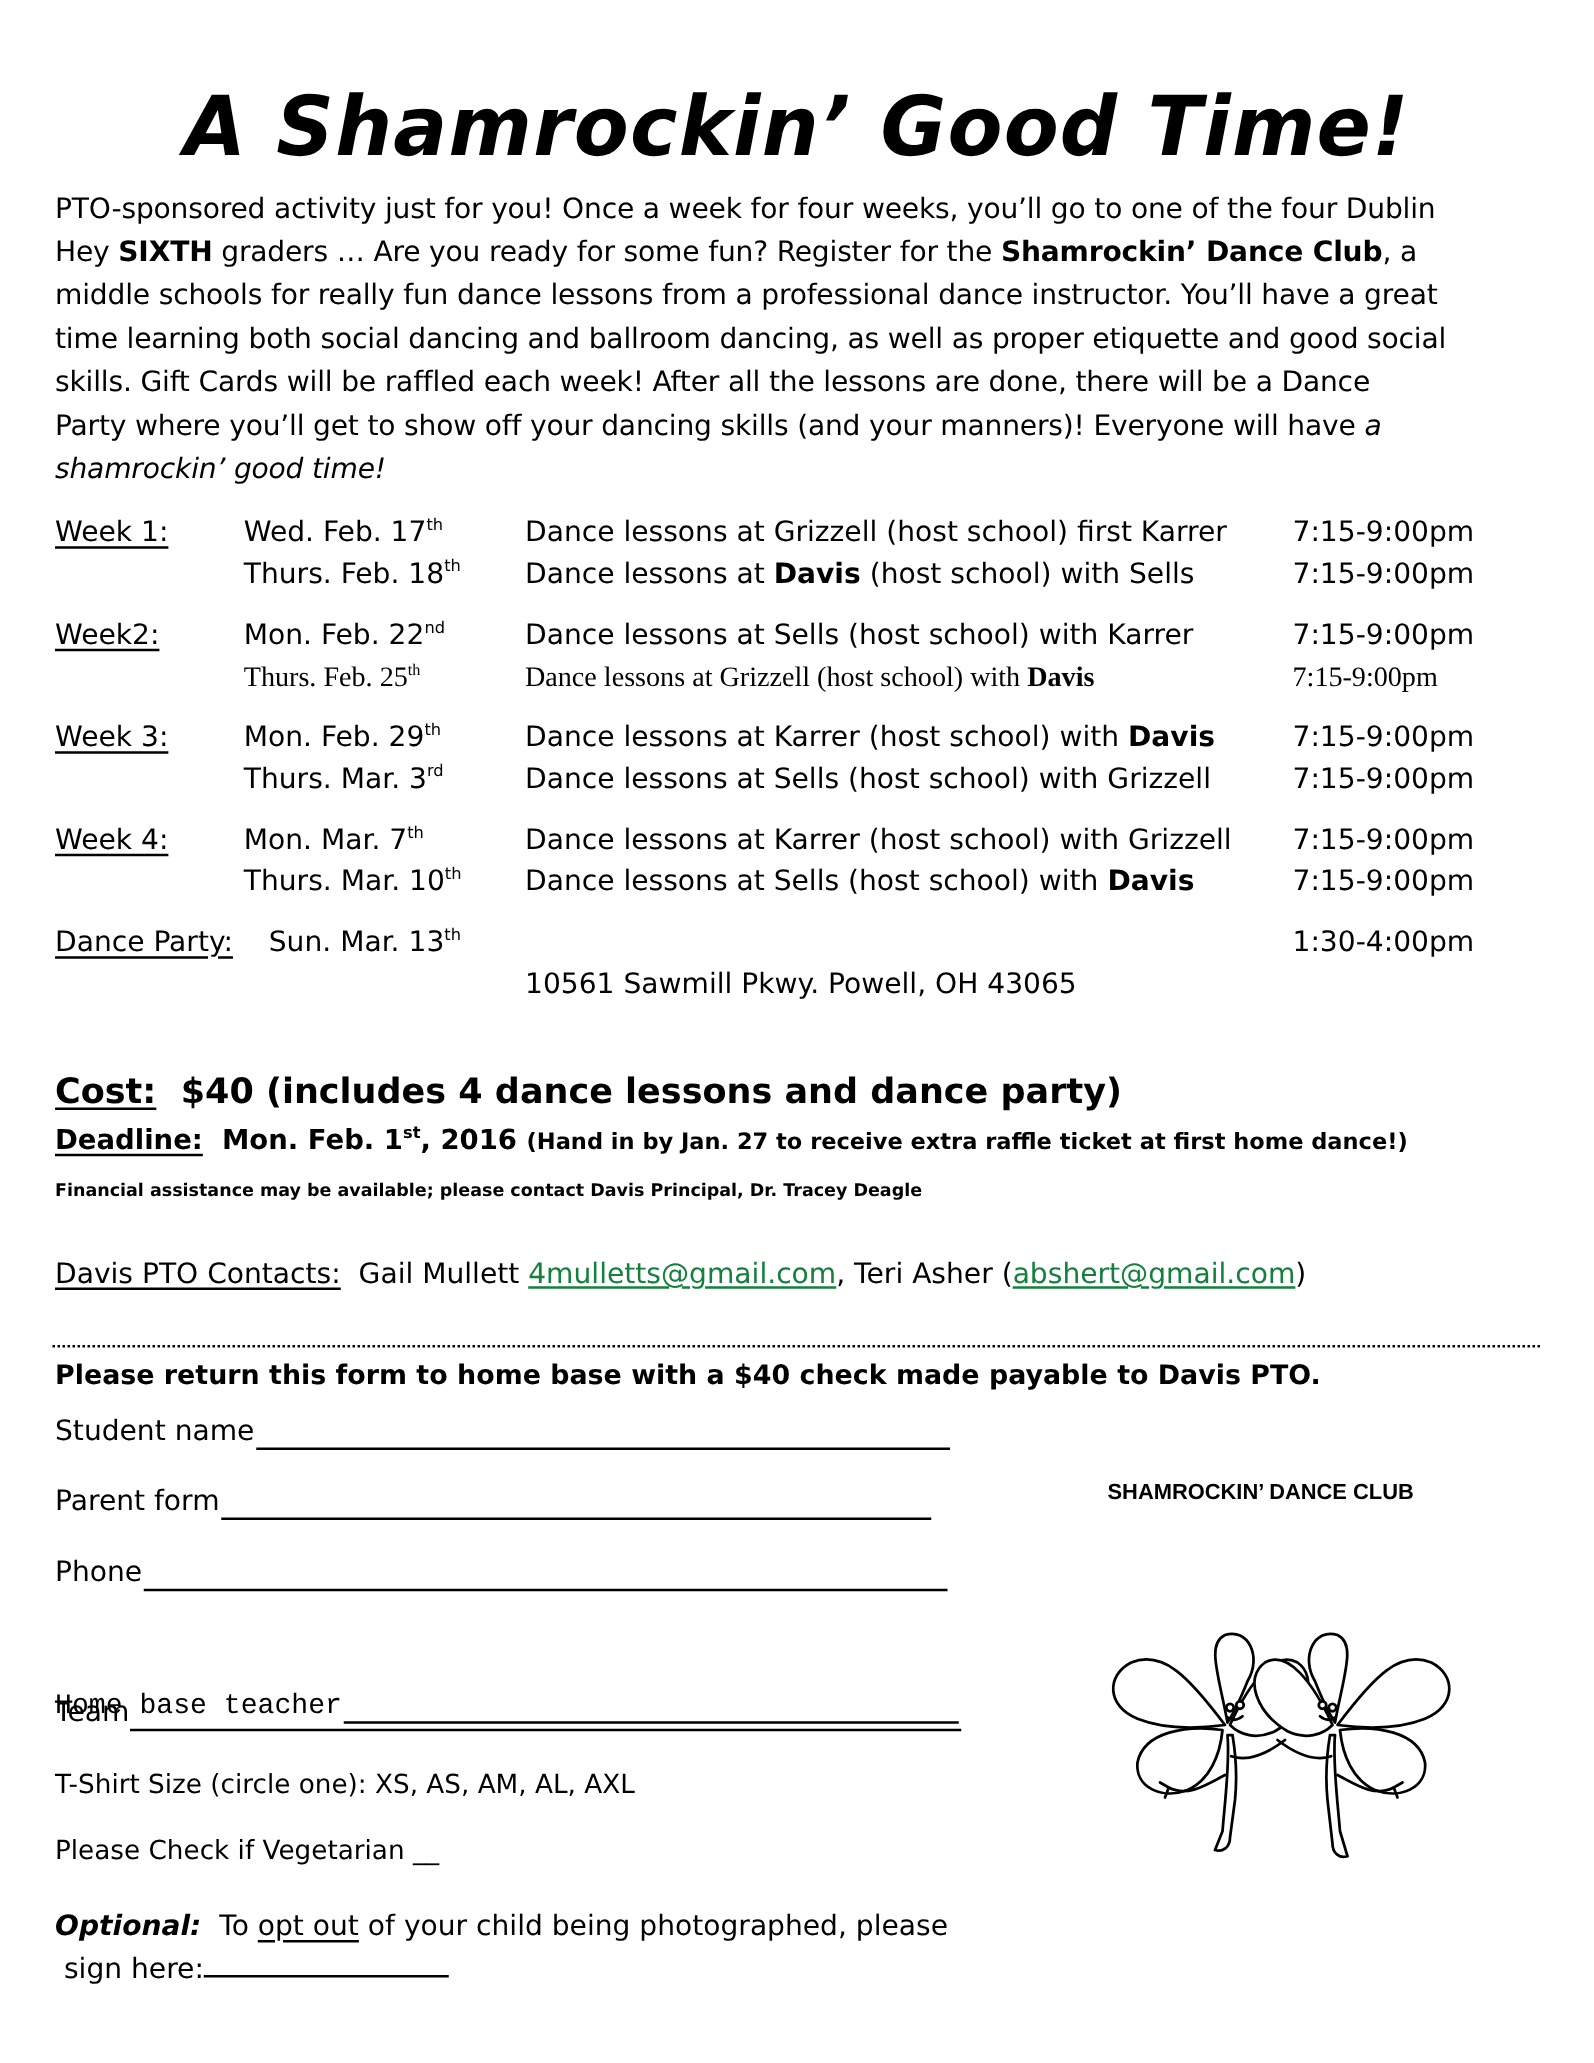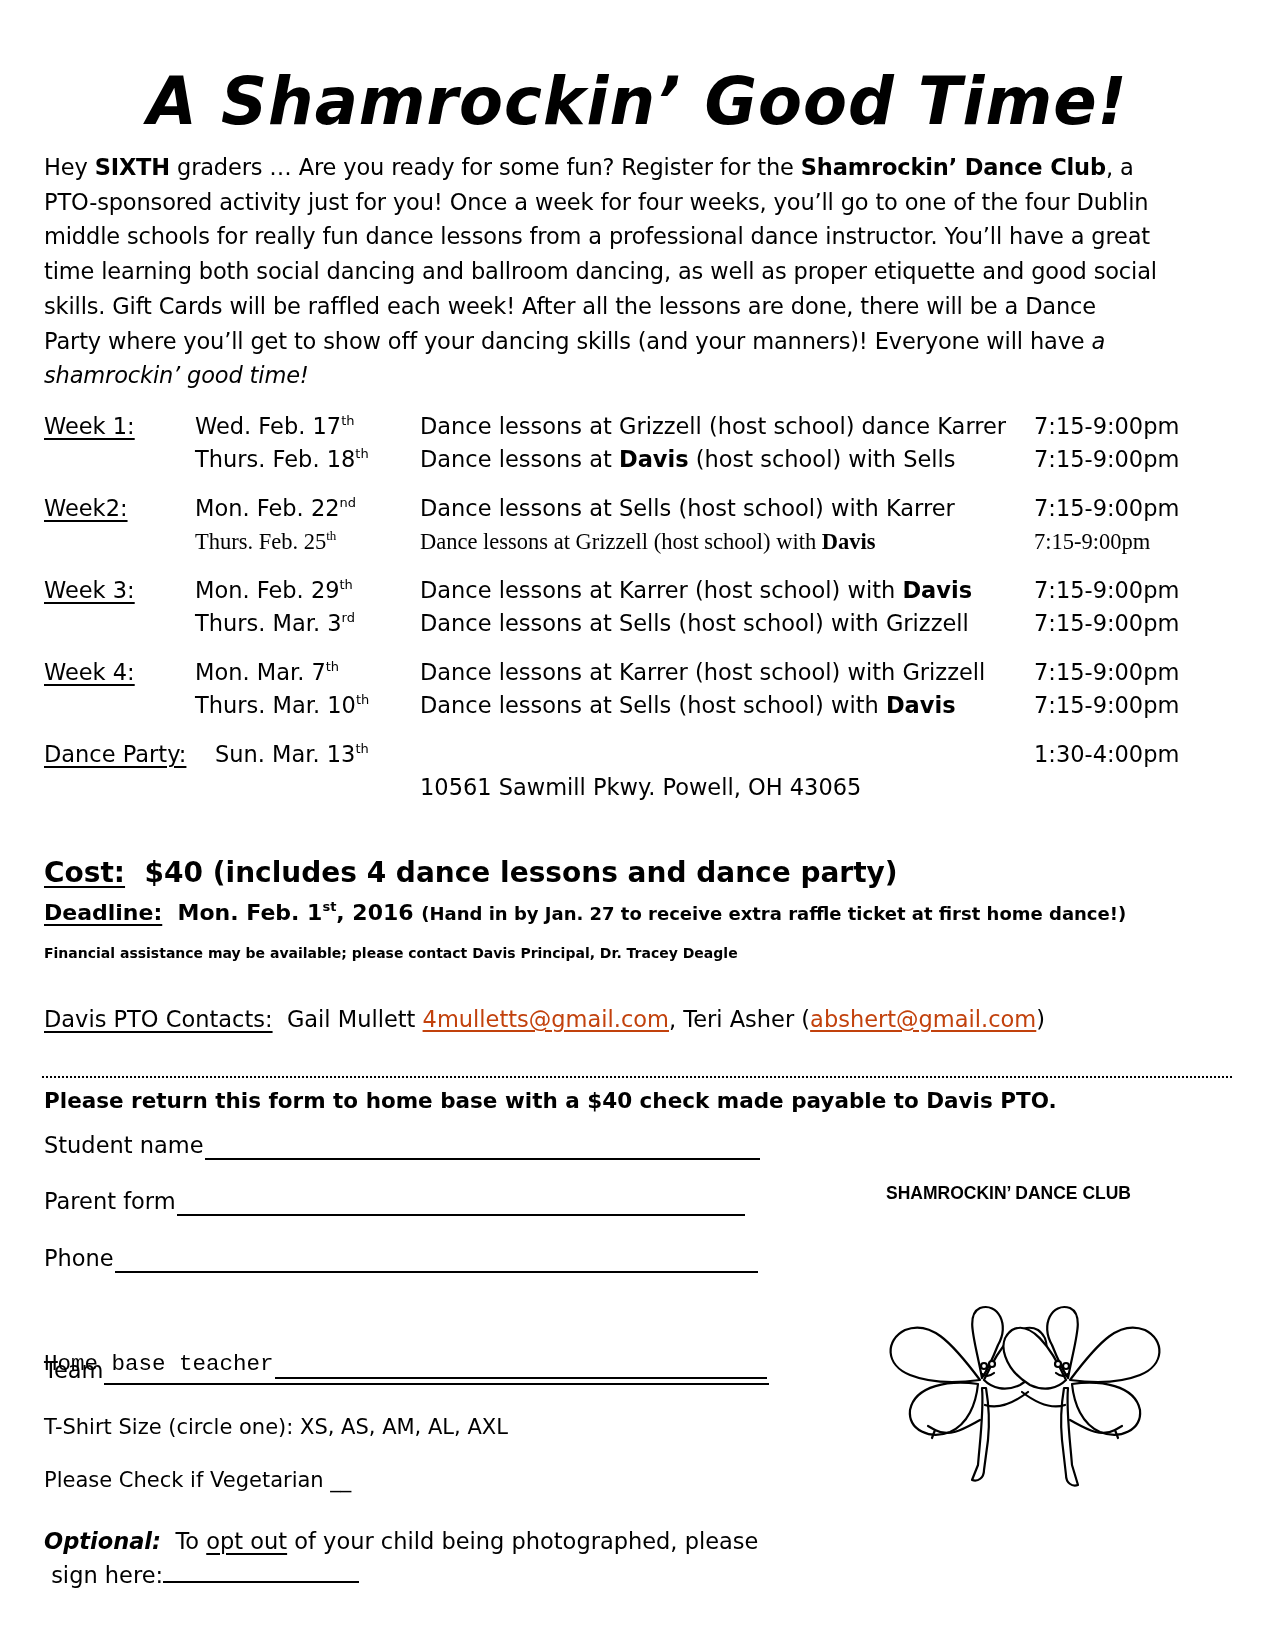--- a/index.html
+++ b/index.html
@@ -29,21 +29,21 @@
     .sched .dt { position: absolute; left: 151px; }
     .sched .ds { position: absolute; left: 376px; }
     .sched .tm { position: absolute; left: 990px; }
     sup { font-size: 13px; line-height: 0; vertical-align: 9px; }
 
     .cost { position: absolute; left: 44px; top: 858px; font-size: 28px; font-weight: bold; line-height: 30px; white-space: nowrap; }
     .deadline { position: absolute; left: 44px; top: 898px; font-size: 22px; font-weight: bold; line-height: 30px; white-space: nowrap; }
     .deadline .small { font-size: 18px; }
     .fin { position: absolute; left: 44px; top: 938px; font-size: 14px; font-weight: bold; line-height: 30px; white-space: nowrap; }
     .contacts { position: absolute; left: 44px; top: 1004px; font-size: 22.5px; line-height: 30px; white-space: nowrap; }
-    .link { color: #c2410c; text-decoration: underline; text-underline-offset: 3px; }
+    .link { color: #15803d; text-decoration: underline; text-underline-offset: 3px; }
 
     .divider { position: absolute; left: 42px; top: 1076px; width: 1190px; border-top: 2px dotted #000; }
     .return-note { position: absolute; left: 44px; top: 1086px; font-size: 21.5px; font-weight: bold; line-height: 30px; white-space: nowrap; }
 
     .field { position: absolute; left: 44px; font-size: 22.5px; line-height: 30px; white-space: nowrap; display: flex; align-items: flex-end; }
     .field .blank { display: inline-block; border-bottom: 2px solid #000; height: 22px; margin-left: 1px; }
     .plain { position: absolute; left: 44px; font-size: 21px; line-height: 30px; white-space: nowrap; }
     .optional { position: absolute; left: 44px; top: 1524px; font-size: 22.5px; line-height: 34px; white-space: nowrap; }
     .optional .blank { display: inline-block; width: 196px; border-bottom: 2px solid #000; height: 22px; vertical-align: baseline; }
 
@@ -51,34 +51,34 @@
     .art { position: absolute; left: 880px; top: 1300px; width: 290px; height: 205px; }
   </style>
 </head>
 <body>
 
 <div class="page">
 
   <div class="title">A Shamrockin’ Good Time!</div>
 
   <div class="intro">
+    <span class="line">PTO-sponsored activity just for you!  Once a week for four weeks, you’ll go to one of the four Dublin</span>
     <span class="line"><span>Hey </span><span class="b">SIXTH</span><span> graders … Are you ready for some fun?  Register for the </span><span class="b">Shamrockin’ Dance Club</span><span>, a</span></span>
-    <span class="line">PTO-sponsored activity just for you!  Once a week for four weeks, you’ll go to one of the four Dublin</span>
     <span class="line">middle schools for really fun dance lessons from a professional dance instructor.  You’ll have a great</span>
     <span class="line">time learning both social dancing and ballroom dancing, as well as proper etiquette and good social</span>
     <span class="line">skills.  Gift Cards will be raffled each week! After all the lessons are done, there will be a Dance</span>
     <span class="line"><span>Party where you’ll get to show off your dancing skills (and your manners)!  Everyone will have </span><span class="i">a</span></span>
     <span class="line i">shamrockin’ good time!</span>
   </div>
 
   <div class="sched" style="top:410px;">
     <div class="row" style="top:0px;">
       <span class="wk u">Week 1:</span>
       <span class="dt"><span>Wed. Feb. 17</span><sup>th</sup></span>
-      <span class="ds"><span>Dance lessons at Grizzell (host school) dance Karrer</span><span class="b"></span><span></span></span>
+      <span class="ds"><span>Dance lessons at Grizzell (host school) first Karrer</span><span class="b"></span><span></span></span>
       <span class="tm">7:15-9:00pm</span>
     </div>
     <div class="row" style="top:33px;">
       <span class="wk u"></span>
       <span class="dt"><span>Thurs. Feb. 18</span><sup>th</sup></span>
       <span class="ds"><span>Dance lessons at </span><span class="b">Davis</span><span> (host school) with Sells</span></span>
       <span class="tm">7:15-9:00pm</span>
     </div>
     <div class="row" style="top:82px;">
       <span class="wk u">Week2:</span>

